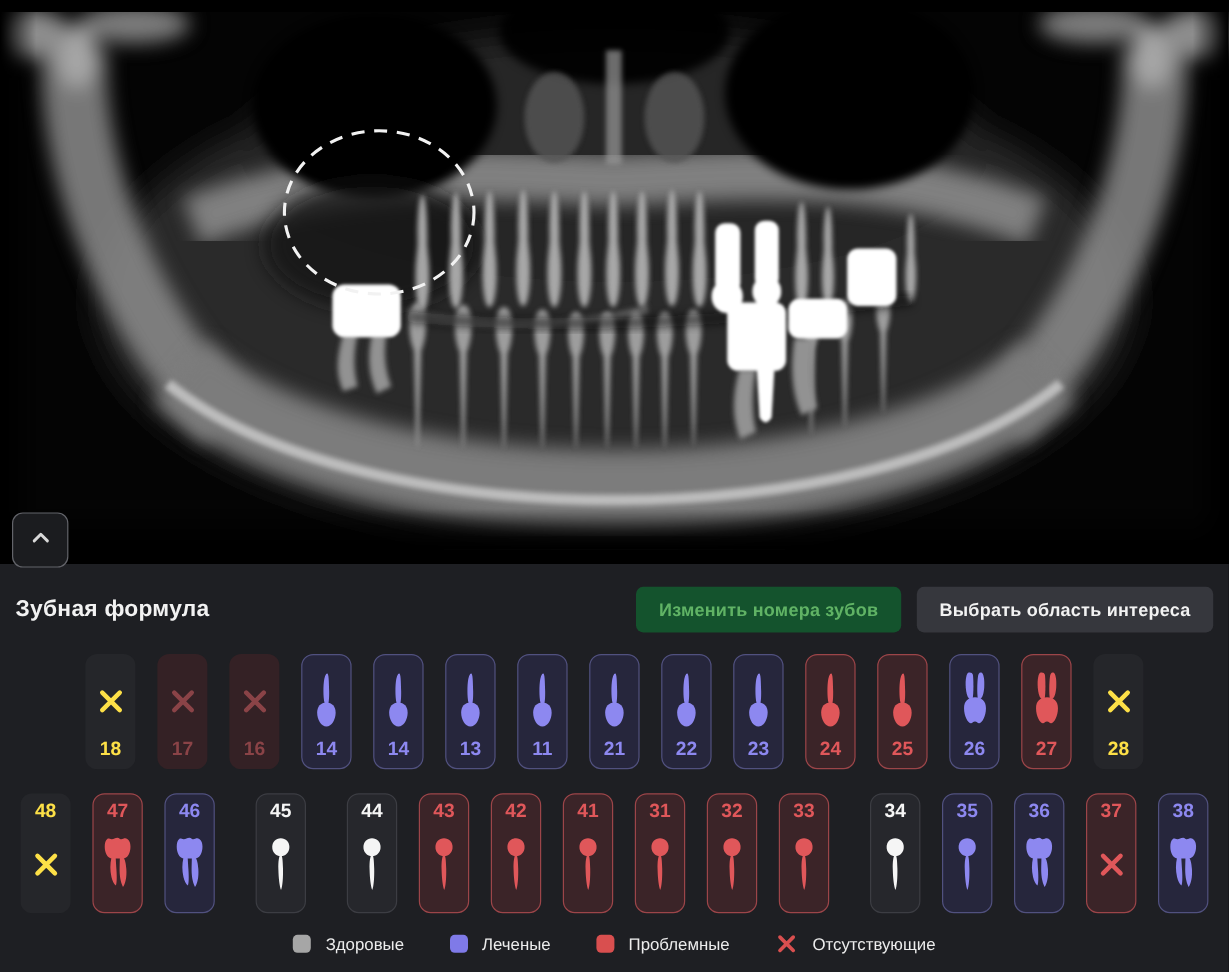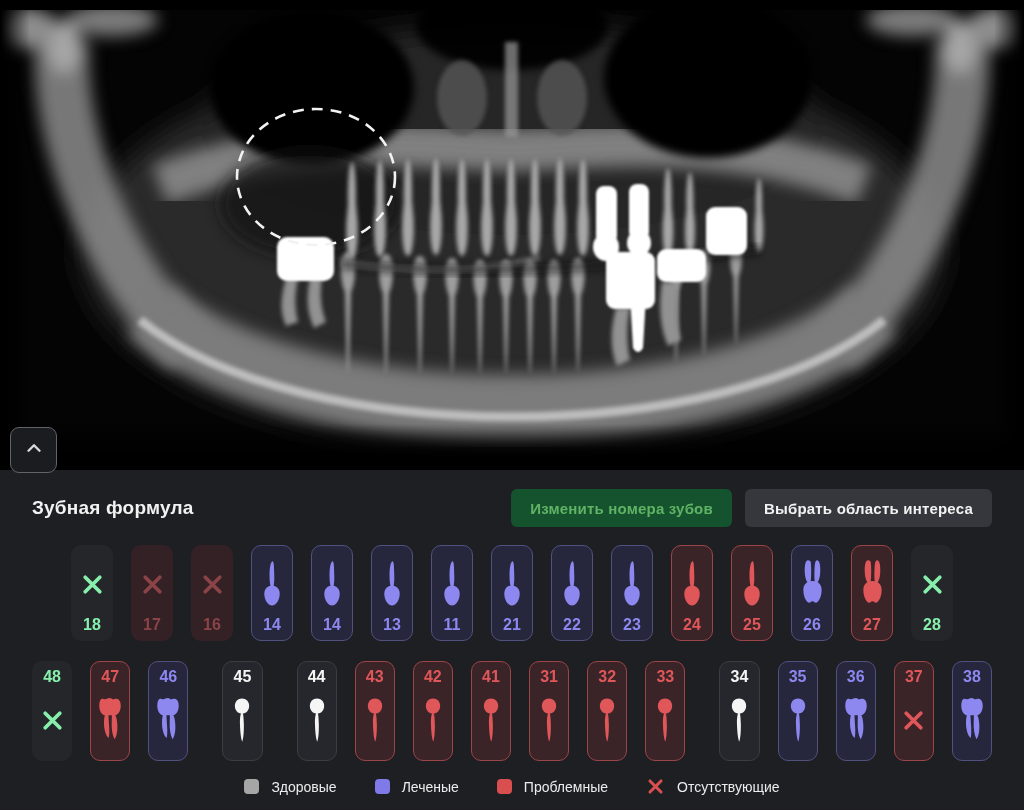--- a/index.html
+++ b/index.html
@@ -12,21 +12,21 @@
   .xray-area svg{display:block;}
   
   .collapse-btn{
     position:absolute;left:10px;top:427px;width:47px;height:46px;box-sizing:border-box;
     background:#1b1c1f;border:1px solid #63646a;border-radius:9px;z-index:5;
     display:flex;align-items:center;justify-content:center;cursor:pointer;
   }
   
   .panel{
     position:absolute;left:0;top:470px;width:1024px;height:340px;background:#1e1f23;
-    box-sizing:border-box;padding:18px 32px 0;
+    box-sizing:border-box;padding:18px 13px 0;
   }
   .panel-header{display:flex;align-items:center;justify-content:space-between;height:40px;}
   .panel-title{font-size:19px;font-weight:700;color:#f2f2f2;letter-spacing:.2px;}
   .header-buttons{display:flex;gap:13px;}
   .btn{
     height:38px;border:none;border-radius:6px;padding:0 19px;font-family:inherit;
     font-size:15px;font-weight:700;cursor:pointer;letter-spacing:.2px;
   }
   .btn-green{background:#14532d;color:#60b365;}
   .btn-gray{background:#36373d;color:#f2f2f2;}
@@ -40,21 +40,21 @@
   }
   .upper .tooth-card{height:96px;padding:7px 0 5px;}
   .lower .tooth-card{height:100px;padding:5px 0 7px;}
   .tooth-num{font-size:16px;font-weight:700;line-height:20px;}
   .tooth-icon{flex:1;display:flex;align-items:center;justify-content:center;width:100%;}
   .tooth-icon svg{display:block;}
   
   .st-healthy      {background:#26272c;border-color:#3c3d43;color:#f5f5f5;margin-left:16px;}
   .st-treated      {background:#26263c;border-color:#51517f;color:#8d88f0;}
   .st-problem      {background:#3b2428;border-color:#9c4549;color:#e0575a;}
-  .st-absent       {background:#25262a;border-color:transparent;color:#86efac;text-align:center;}
+  .st-absent       {background:#25262a;border-color:transparent;color:#fde047;text-align:center;}
   .st-absent-problem{background:#342125;border-color:transparent;color:#8a4347;}
   
   .legend{display:flex;justify-content:center;align-items:center;gap:38px;margin-top:16px;}
   .legend-item{display:flex;align-items:center;gap:12px;}
   .legend-swatch{width:15px;height:15px;border-radius:4px;}
   .legend-x{display:flex;align-items:center;}
   .legend-label{font-size:14px;color:#ececec;}
 </style>
 </head>
 <body>

